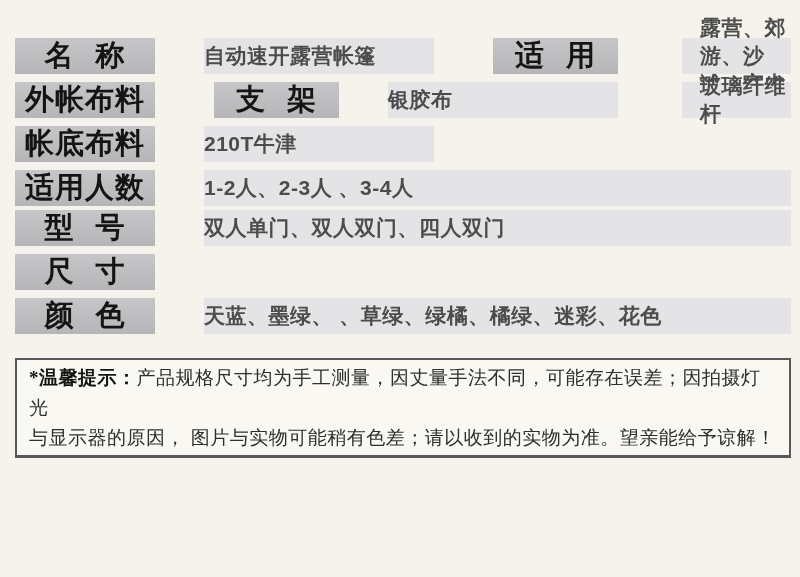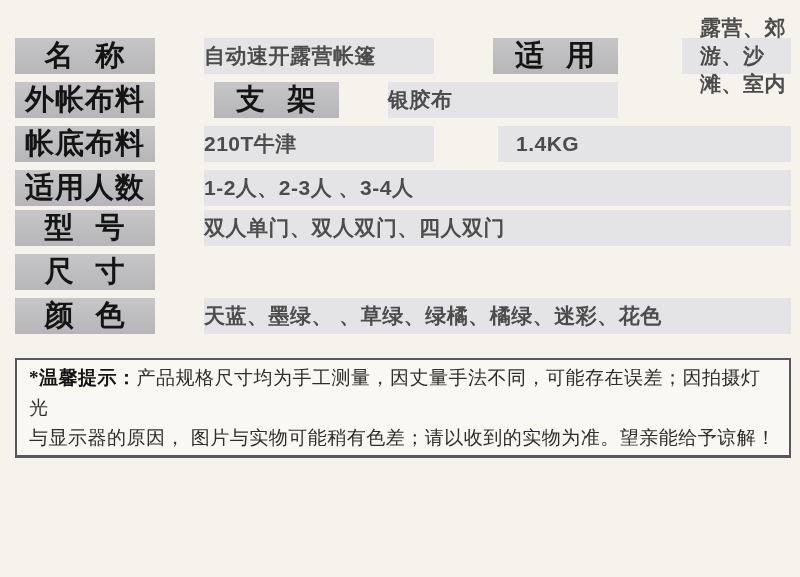--- a/index.html
+++ b/index.html
@@ -76,26 +76,26 @@
       <div class="cell label w-label1">名 称</div>
       <div class="cell value w-value1">自动速开露营帐篷</div>
       <div class="cell label w-label2">适 用</div>
       <div class="cell value w-value2">露营、郊游、沙滩、室内</div>
     </div>
 
     <div class="row">
       <div class="cell label w-label1">外帐布料</div>
       <div class="cell label w-label2">支 架</div>
       <div class="cell value w-value1">银胶布</div>
+      <div class="cell value w-value2">玻璃纤维杆</div>
     </div>
 
     <div class="row">
       <div class="cell label w-label1">帐底布料</div>
       <div class="cell value w-value1">210T牛津</div>
-      <div class="cell value w-value2">1.4KG</div>
     </div>
 
     <div class="row gap-lg">
       <div class="cell label w-label1">适用人数</div>
       <div class="cell value w-valuefull">1-2人、2-3人 、3-4人</div>
     </div>
 
     <div class="row">
       <div class="cell label w-label1">型 号</div>
       <div class="cell value w-valuefull">双人单门、双人双门、四人双门</div>

